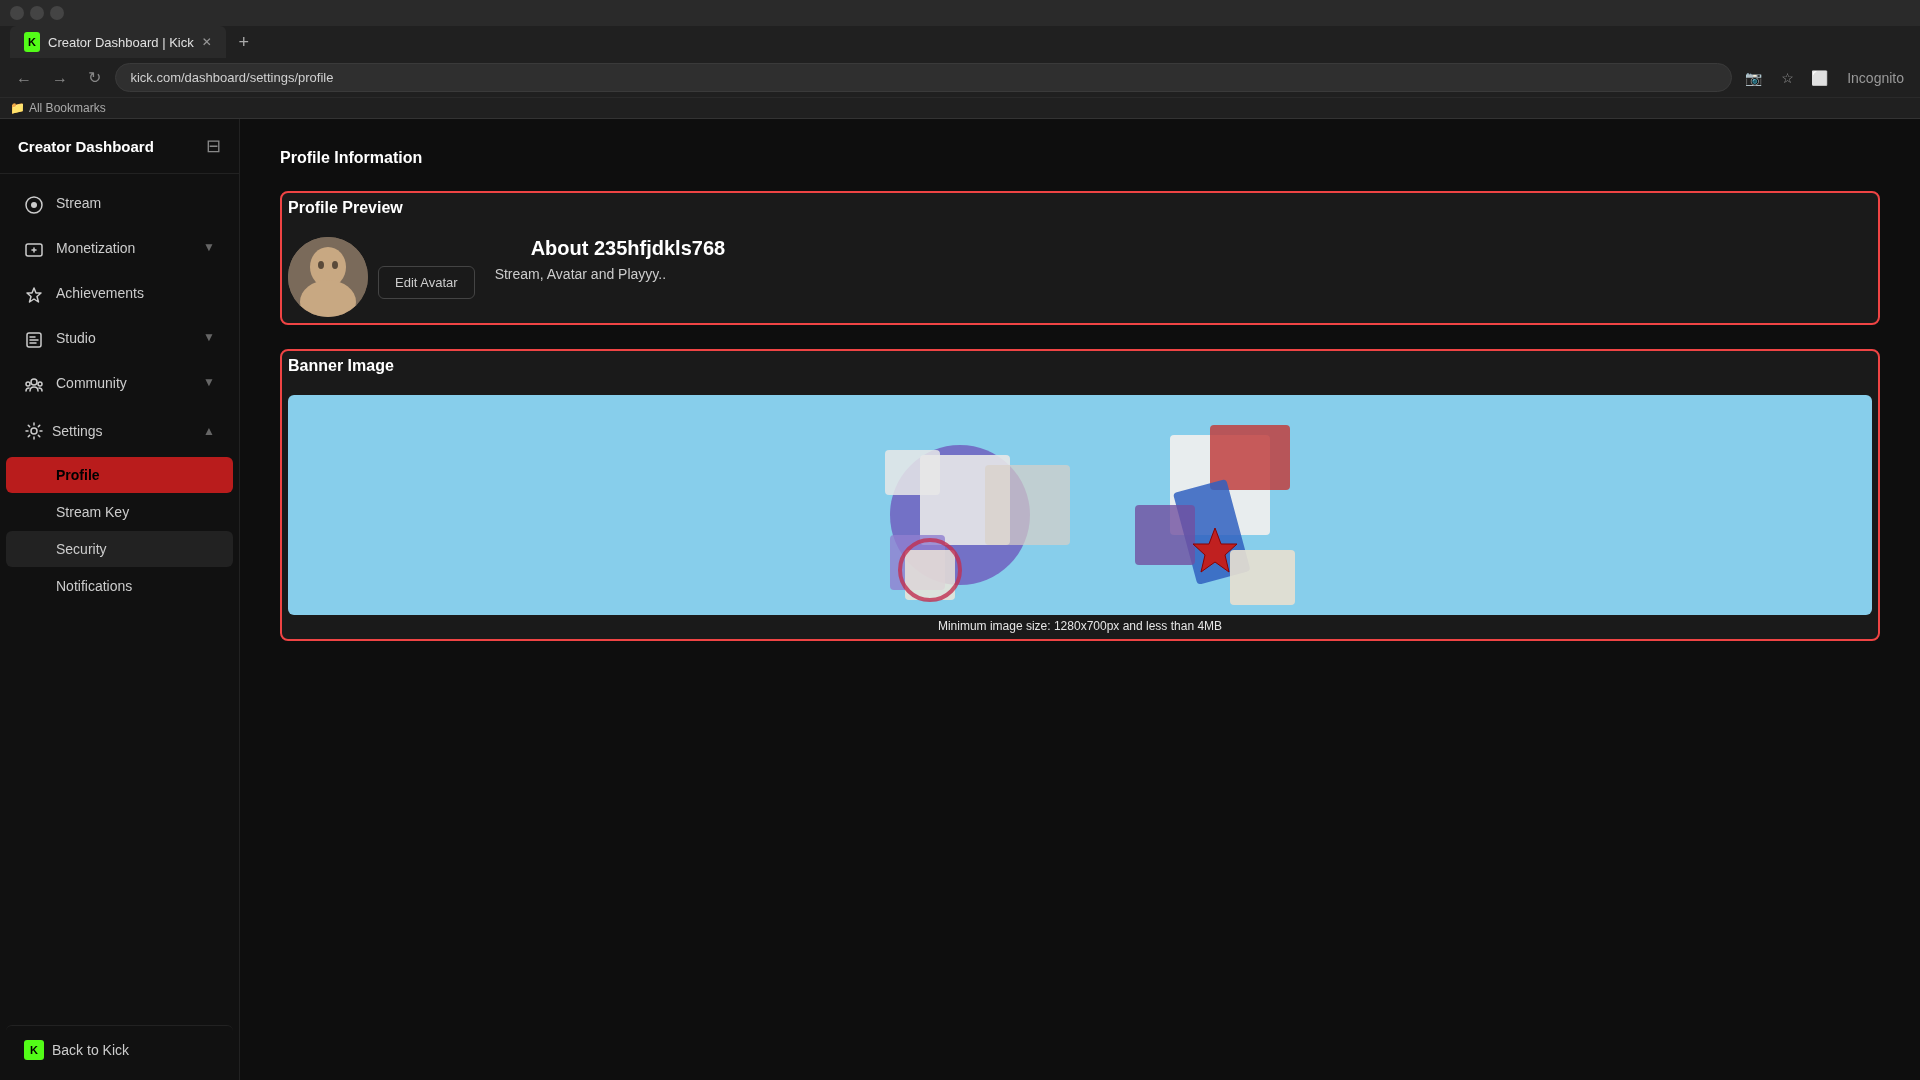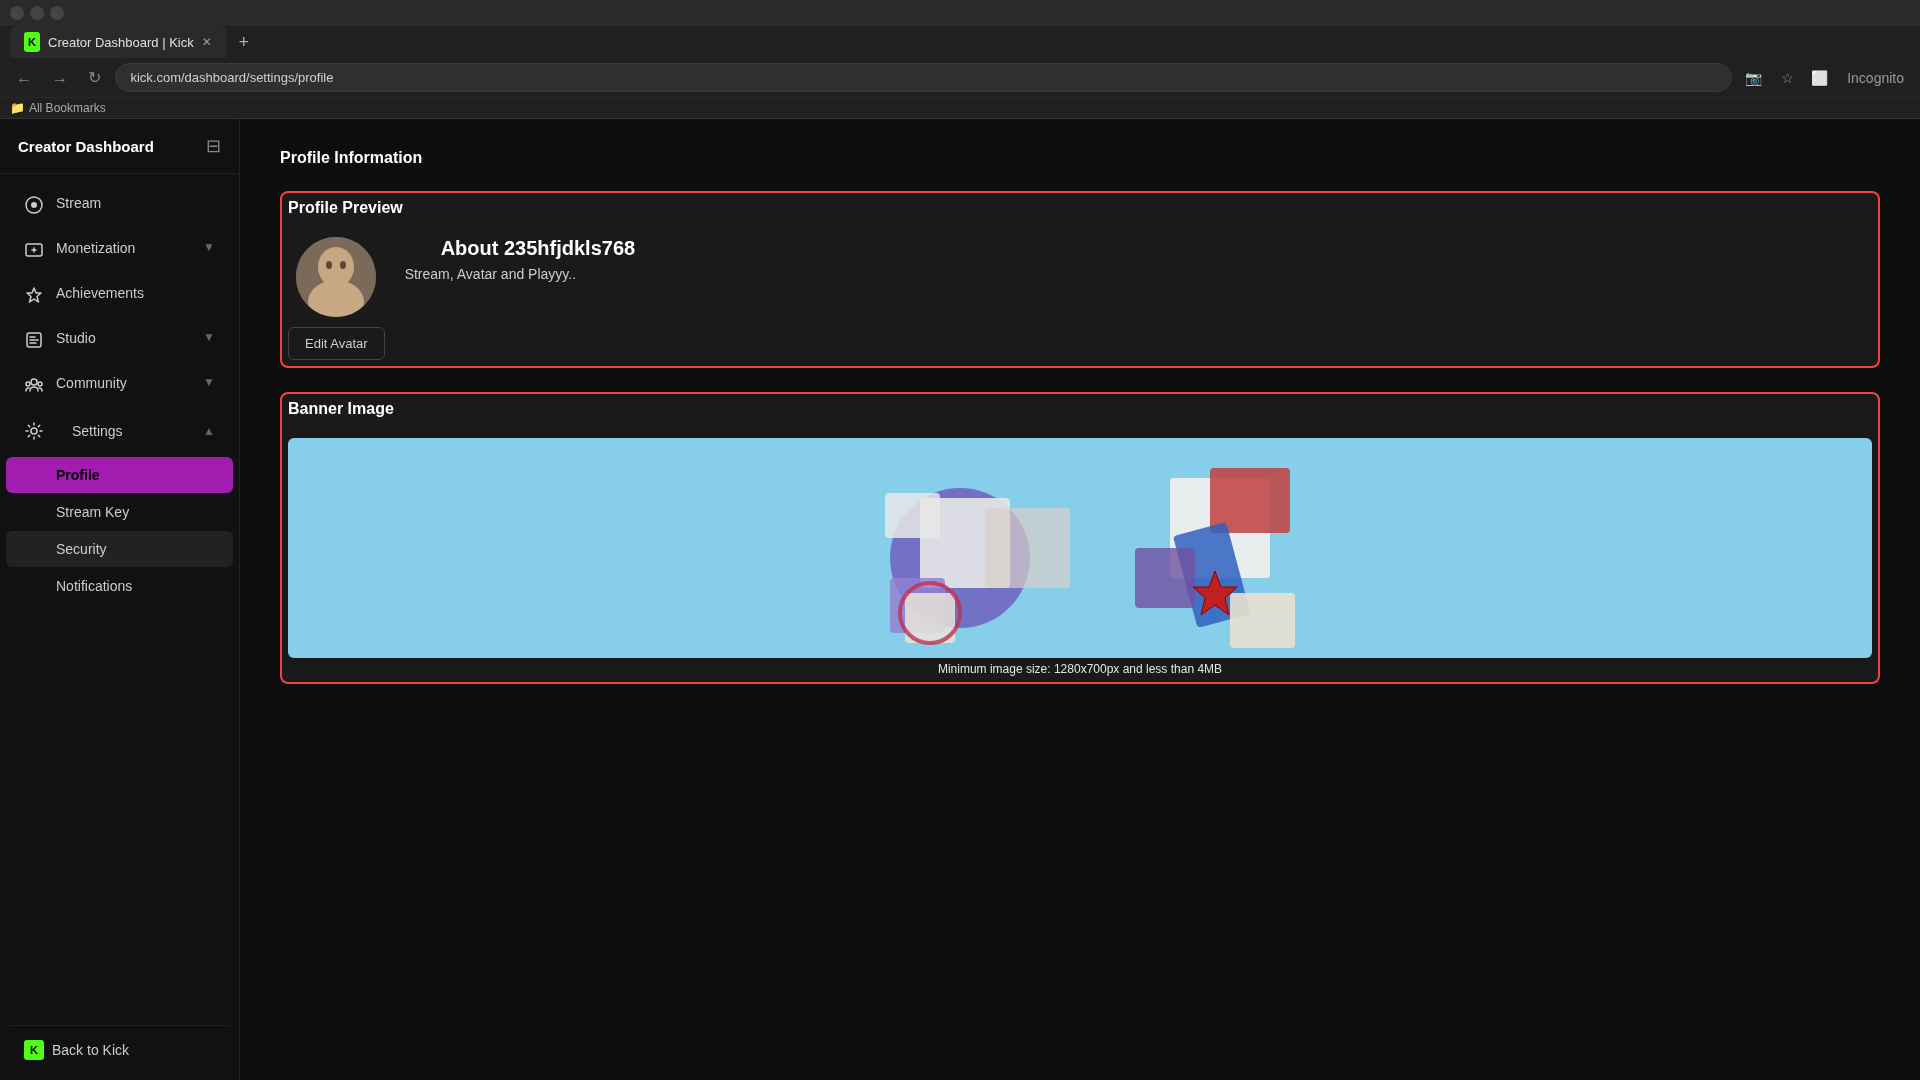--- a/index.html
+++ b/index.html
@@ -35,24 +35,24 @@
     .sidebar-title { font-size: 15px; font-weight: 600; color: #fff; }
     .sidebar-collapse-btn { background: none; border: none; color: #888; cursor: pointer; font-size: 18px; }
     .sidebar-nav { flex: 1; padding: 8px 0; overflow-y: auto; }
     .nav-item { display: flex; align-items: flex-start; gap: 12px; padding: 12px 18px; cursor: pointer; color: #ccc; font-size: 14px; border-radius: 6px; margin: 1px 6px; transition: background 0.15s; }
     .nav-item-icon { width: 20px; height: 20px; display: flex; align-items: center; justify-content: center; flex-shrink: 0; }
     .nav-item-label { flex: 1; }
     .nav-item-chevron { margin-left: auto; font-size: 12px; color: #666; }
 
     
     .settings-section { margin: 2px 0; }
-    .settings-parent { display: flex; align-items: center; gap: 28px; padding: 12px 18px; cursor: pointer; color: #ccc; font-size: 14px; margin: 1px 6px; border-radius: 6px; }
+    .settings-parent { display: flex; align-items: center; gap: 8px; padding: 12px 18px; cursor: pointer; color: #ccc; font-size: 14px; margin: 1px 6px; border-radius: 6px; }
     .settings-children { padding: 2px 0; }
     .settings-child { display: flex; align-items: center; padding: 10px 18px 10px 50px; cursor: pointer; color: #ccc; font-size: 14px; border-radius: 6px; margin: 1px 6px; transition: background 0.15s; }
-    .settings-child.active { background: #a21caf; color: #000; font-weight: 600; }
+    .settings-child.active { background: #b91c1c; color: #000; font-weight: 600; }
     .settings-child.hovered { background: #222; }
 
     
     .back-to-kick { display: flex; align-items: center; gap: 8px; padding: 14px 18px; border-top: 1px solid #222; cursor: pointer; color: #ccc; font-size: 14px; margin: 6px; border-radius: 6px; }
 
     
     .main-content { flex: 1; overflow-y: auto; background: #0e0e0e; padding: 30px 40px; }
     .page-title { font-size: 16px; font-weight: 600; margin-bottom: 24px; color: #fff; }
 
     
@@ -62,21 +62,21 @@
     
     .profile-preview { display: flex; align-items: flex-start; gap: 20px; }
     .avatar { width: 80px; height: 80px; border-radius: 50%; background: #555; overflow: hidden; display: flex; align-items: center; justify-content: center; }
     .avatar-img { width: 100%; height: 100%; object-fit: cover; background: linear-gradient(135deg, #8a7a6a, #6a5a4a); display: flex; align-items: center; justify-content: center; font-size: 30px; }
     .profile-info { flex: 1; }
     .profile-username { font-size: 20px; font-weight: 700; margin-bottom: 6px; margin-left: 36px; }
     .profile-followers { font-size: 14px; color: #888; margin-bottom: 10px; }
     .profile-followers span.count { color: #fff; font-weight: 600; }
     .profile-bio { font-size: 14px; color: #ccc; }
     .edit-avatar-btn { display: flex; align-items: center; justify-content: center; margin-top: 10px; padding: 8px 16px; background: transparent; border: 1px solid #444; border-radius: 6px; color: #ccc; font-size: 13px; cursor: pointer; }
-    .profile-left { display: flex; flex-direction: column; align-items: center; gap: 0; justify-content: center; }
+    .profile-left { display: flex; flex-direction: row; align-items: center; gap: 10px; justify-content: center; }
 
     
     .banner-placeholder { width: 100%; height: 220px; border-radius: 6px; overflow: hidden; background: #87ceeb; position: relative; }
     .banner-caption { text-align: center; font-size: 12px; color: #e5e5e5; margin-top: 4px; }
 
     
     .banner-svg { width: 100%; height: 100%; }
 
     
     .offline-banner-preview { width: 100%; height: 80px; background: linear-gradient(90deg, #006400 0%, #228b22 50%, #00a000 100%); border-radius: 6px; position: relative; overflow: hidden; }

